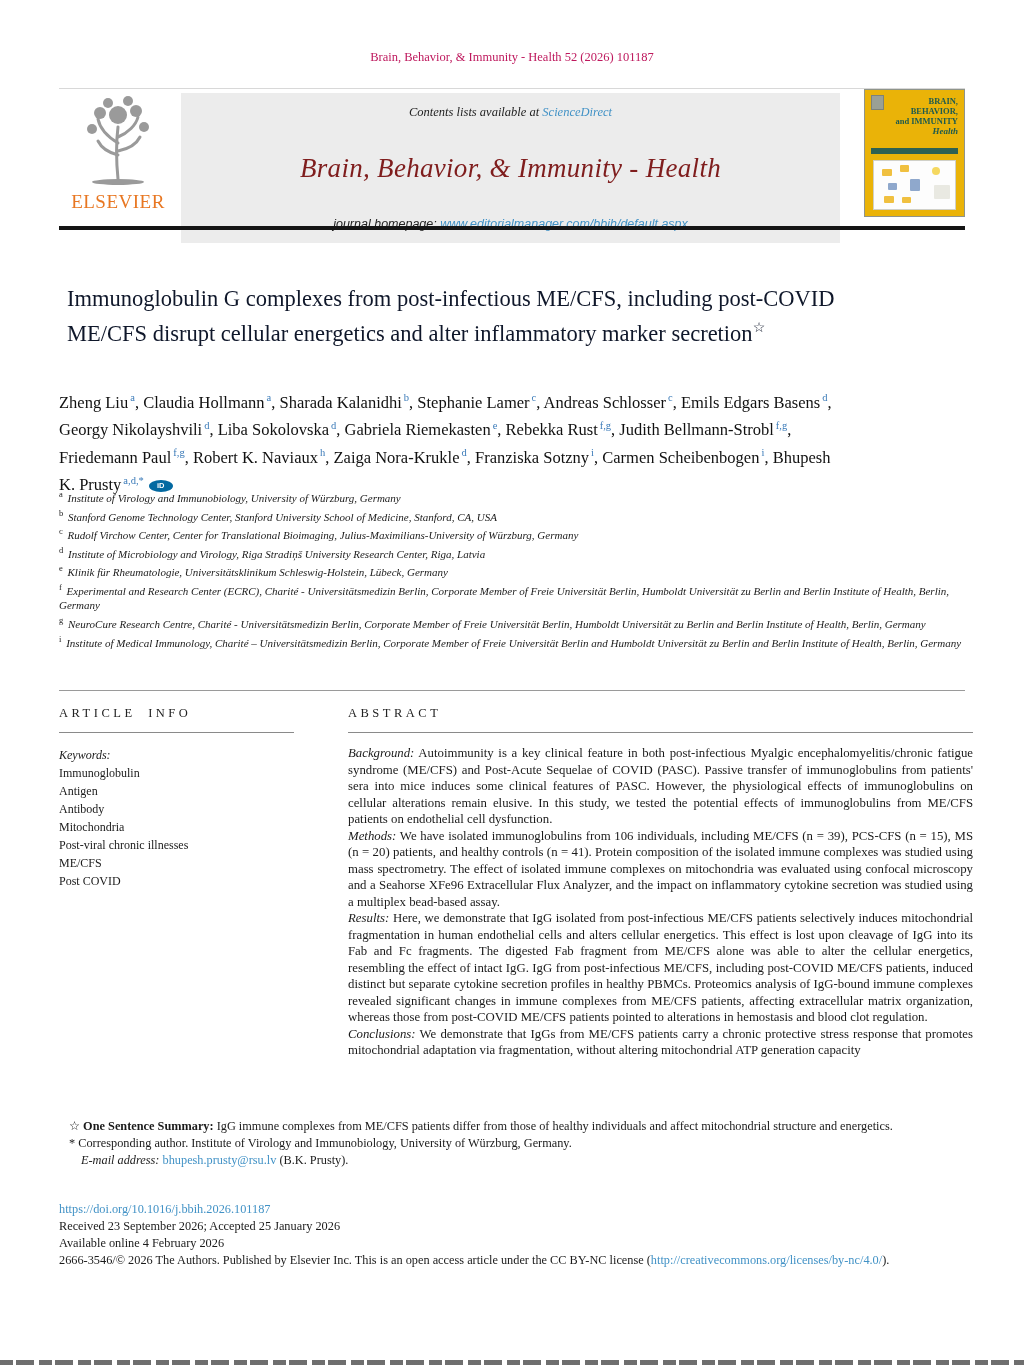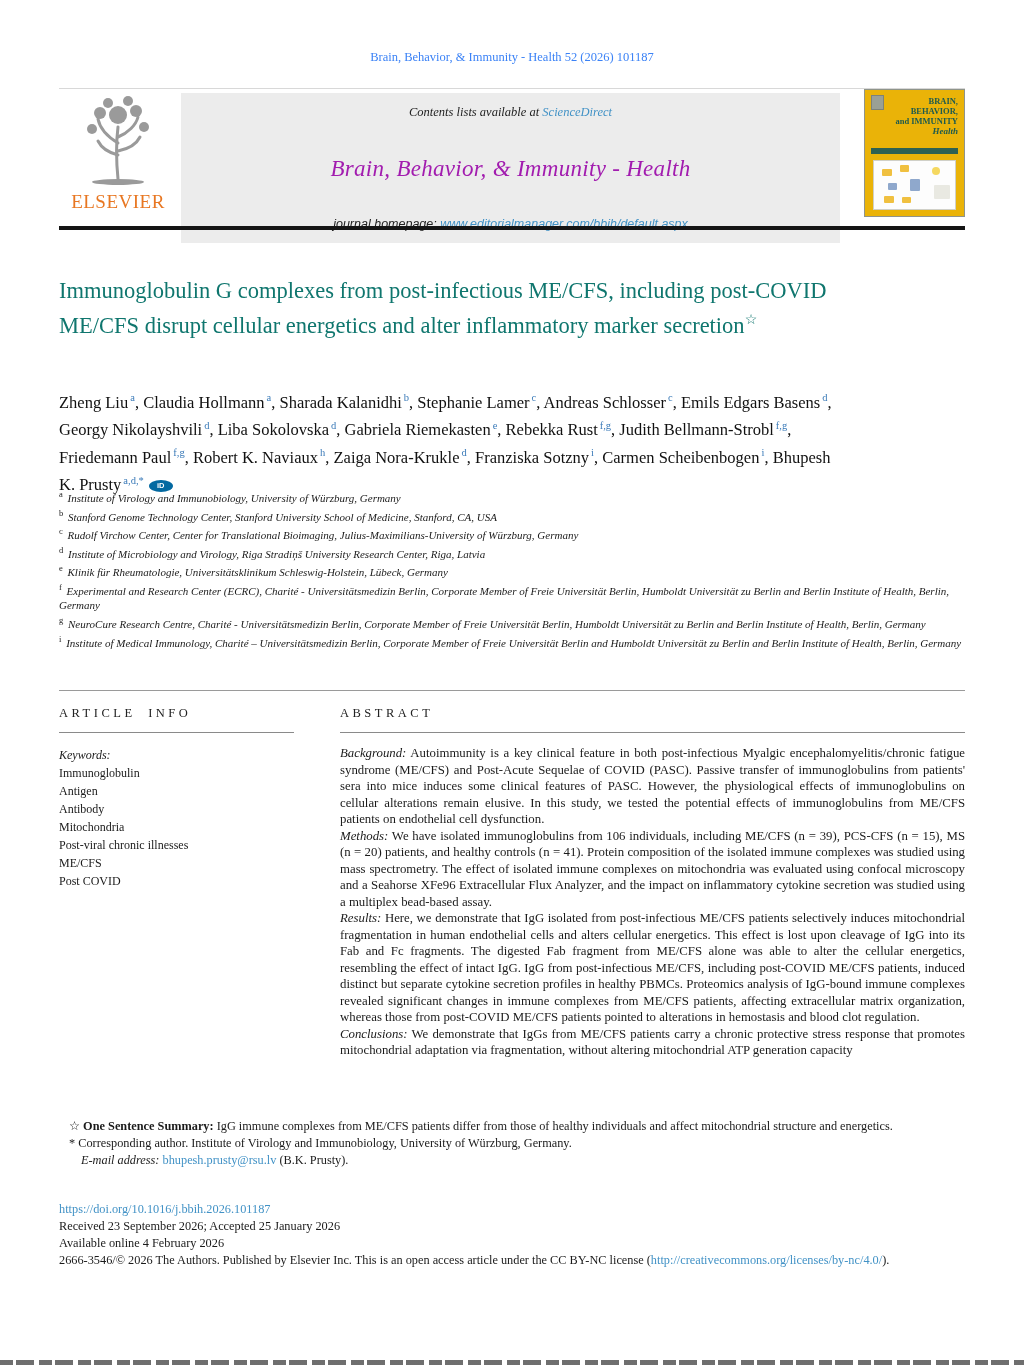--- a/index.html
+++ b/index.html
@@ -4,81 +4,81 @@
 <style>
   html,body{margin:0;padding:0;background:#888;}
   .page{
     position:relative;width:1024px;height:1365px;margin:0 auto;
     background:#ffffff;overflow:hidden;
     font-family:"Liberation Serif", serif;color:#1a1a1a;
   }
   .link{color:#4292c6;text-decoration:none;cursor:pointer;}
   .citation{
     position:absolute;top:50px;left:0;right:0;text-align:center;
-    font-size:12.5px;color:#3b82f6;
+    font-size:12.5px;color:#be185d;
   }
   
   .header-wrap{
     position:absolute;top:88px;left:59px;width:906px;height:136px;
     border-top:1px solid #d8d8d8;display:flex;align-items:flex-start;
   }
   .logo-box{width:118px;height:132px;position:relative;padding-top:4px;}
   .logo-box svg{display:block;margin:0 auto;}
   .elsevier-word{
     font-size:19px;color:#e87722;letter-spacing:0.5px;text-align:center;margin-top:2px;
     font-family:"Liberation Serif",serif;
   }
   .masthead{
     flex:1;height:126px;background:#ececec;margin-left:4px;margin-top:4px;
     display:flex;flex-direction:column;justify-content:space-between;
     text-align:center;padding:12px 0 12px 0;box-sizing:content-box;font-style:italic;
   }
   .contents-line{font-size:12.5px;color:#222;}
-  .journal-name{font-size:23px;color:#a21caf;letter-spacing:0.3px;}
+  .journal-name{font-size:27px;color:#7f1d1d;letter-spacing:0.3px;}
   .homepage-line{font-size:12.5px;font-family:"Liberation Sans",sans-serif;color:#222;}
   .cover-box{
     width:99px;height:126px;margin-left:24px;margin-top:0px;
     border:1px solid #8f948a;background:#eab308;position:relative;overflow:hidden;
   }
   .cover-mini-logo{position:absolute;top:5px;left:6px;width:11px;height:13px;background:#9aa095;
     border:1px solid #7d8278;}
   .cover-title{position:absolute;top:6px;right:6px;text-align:right;
     font-family:"Liberation Serif",serif;font-weight:bold;color:#1e5b4f;font-size:8.5px;line-height:10px;}
   .cover-title .health{font-style:italic;font-weight:bold;font-size:9px;}
   .cover-bar{position:absolute;top:58px;left:6px;right:6px;height:6px;background:#2e6152;}
   .cover-panel{position:absolute;top:70px;left:8px;right:8px;height:48px;background:#fdfdfd;
     border:1px solid #d0d0c8;}
   .cover-panel .bx{position:absolute;border-radius:1px;}
   
   .thick-rule{position:absolute;top:226px;left:59px;width:906px;height:4px;background:#151515;}
   .top-rule{position:absolute;top:690px;left:59px;width:906px;height:1px;background:#9a9a9a;}
   
   .title{
-    position:absolute;top:276px;left:59px;width:800px;margin:0;
-    font-size:22.5px;line-height:29px;font-weight:normal;color:#0f766e;
+    position:absolute;top:276px;left:59px;width:800px;margin:8px;
+    font-size:22.5px;line-height:29px;font-weight:normal;color:#0f172a;
   }
   .title .star{font-size:14px;}
   .authors{
     position:absolute;top:386px;left:59px;width:785px;
     font-size:16.5px;line-height:23px;color:#111;
   }
   .aff-sup{color:#3a7ab8;font-size:10.5px;margin-left:2px;}
   .orcid{
     display:inline-block;width:24px;height:12px;border-radius:50%;
     background:#0369a1;color:#fff;font-size:7.5px;line-height:12px;text-align:center;
     margin-left:5px;font-family:"Liberation Sans",sans-serif;font-weight:bold;vertical-align:2px;
   }
   .affiliations{
     position:absolute;top:487px;left:59px;width:906px;
     font-size:11px;line-height:14.9px;font-style:italic;color:#1a1a1a;
   }
   .affiliations sup{font-style:normal;font-size:8.5px;margin-right:2px;}
   
   .col-left{position:absolute;top:706px;left:59px;width:235px;}
-  .col-right{position:absolute;top:706px;left:340px;width:625px;}
+  .col-right{position:absolute;top:706px;left:348px;width:625px;}
   .sec-heading{font-size:12.5px;letter-spacing:3.5px;word-spacing:6px;color:#222;}
   .sec-rule{margin-top:11px;height:1px;background:#8a8a8a;}
   .kw-label{font-style:italic;font-size:12px;margin-top:13px;line-height:18px;}
   .kw-item{font-size:12px;line-height:18px;}
   .abstract-body{margin-top:12px;}
   .abstract-body p{margin:0;font-size:12.8px;line-height:16.5px;text-align:justify;}
   .abstract-body p .sec-label{font-style:italic;}
   
   .footnotes{position:absolute;top:1118px;left:59px;width:906px;
     font-size:12.3px;line-height:16.8px;}

